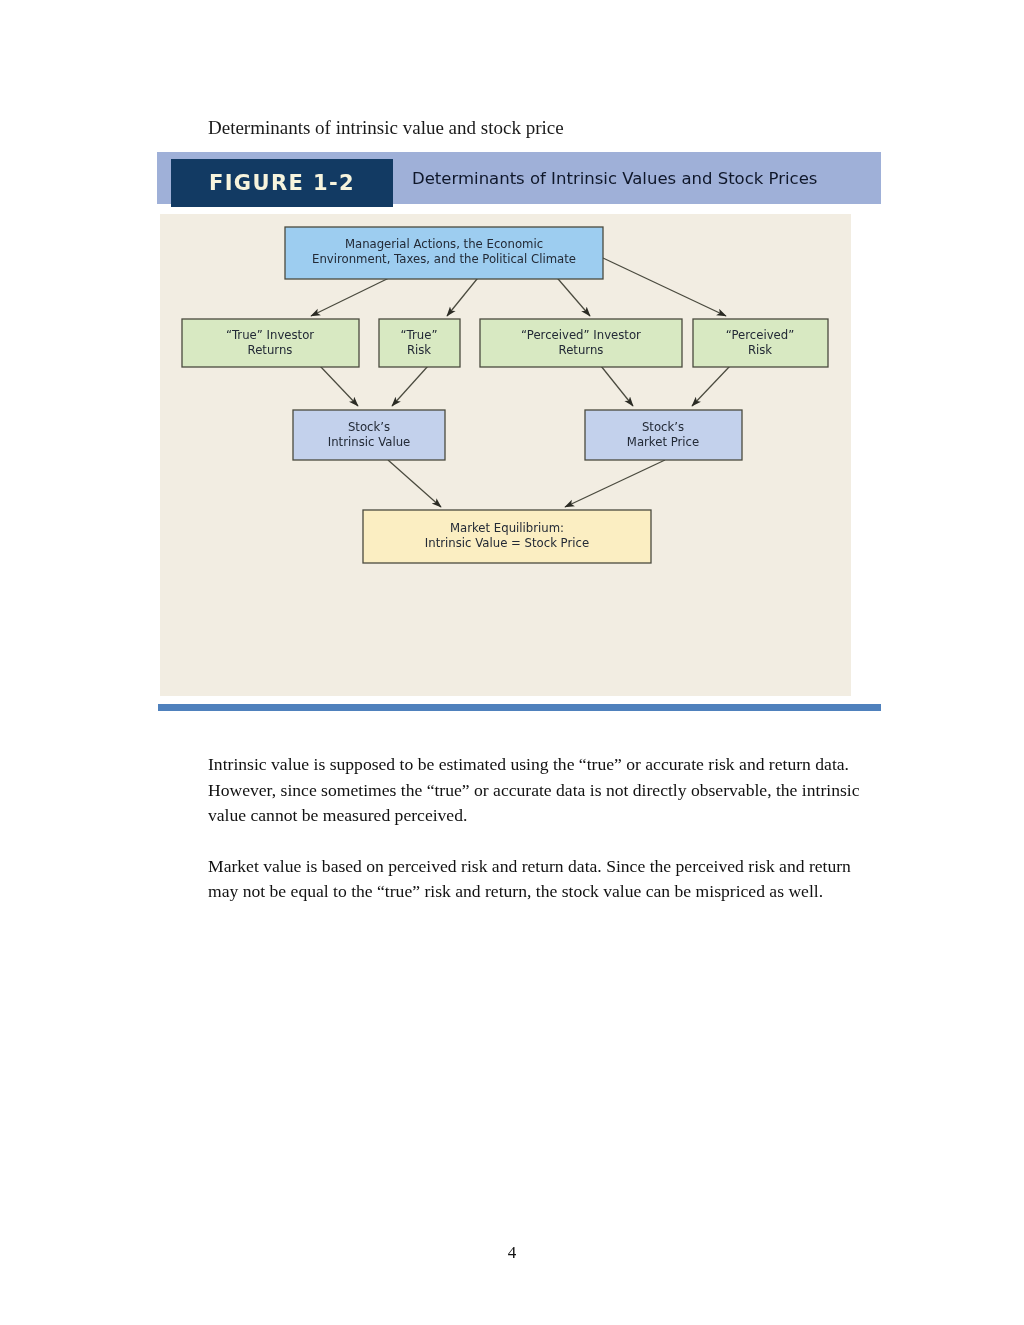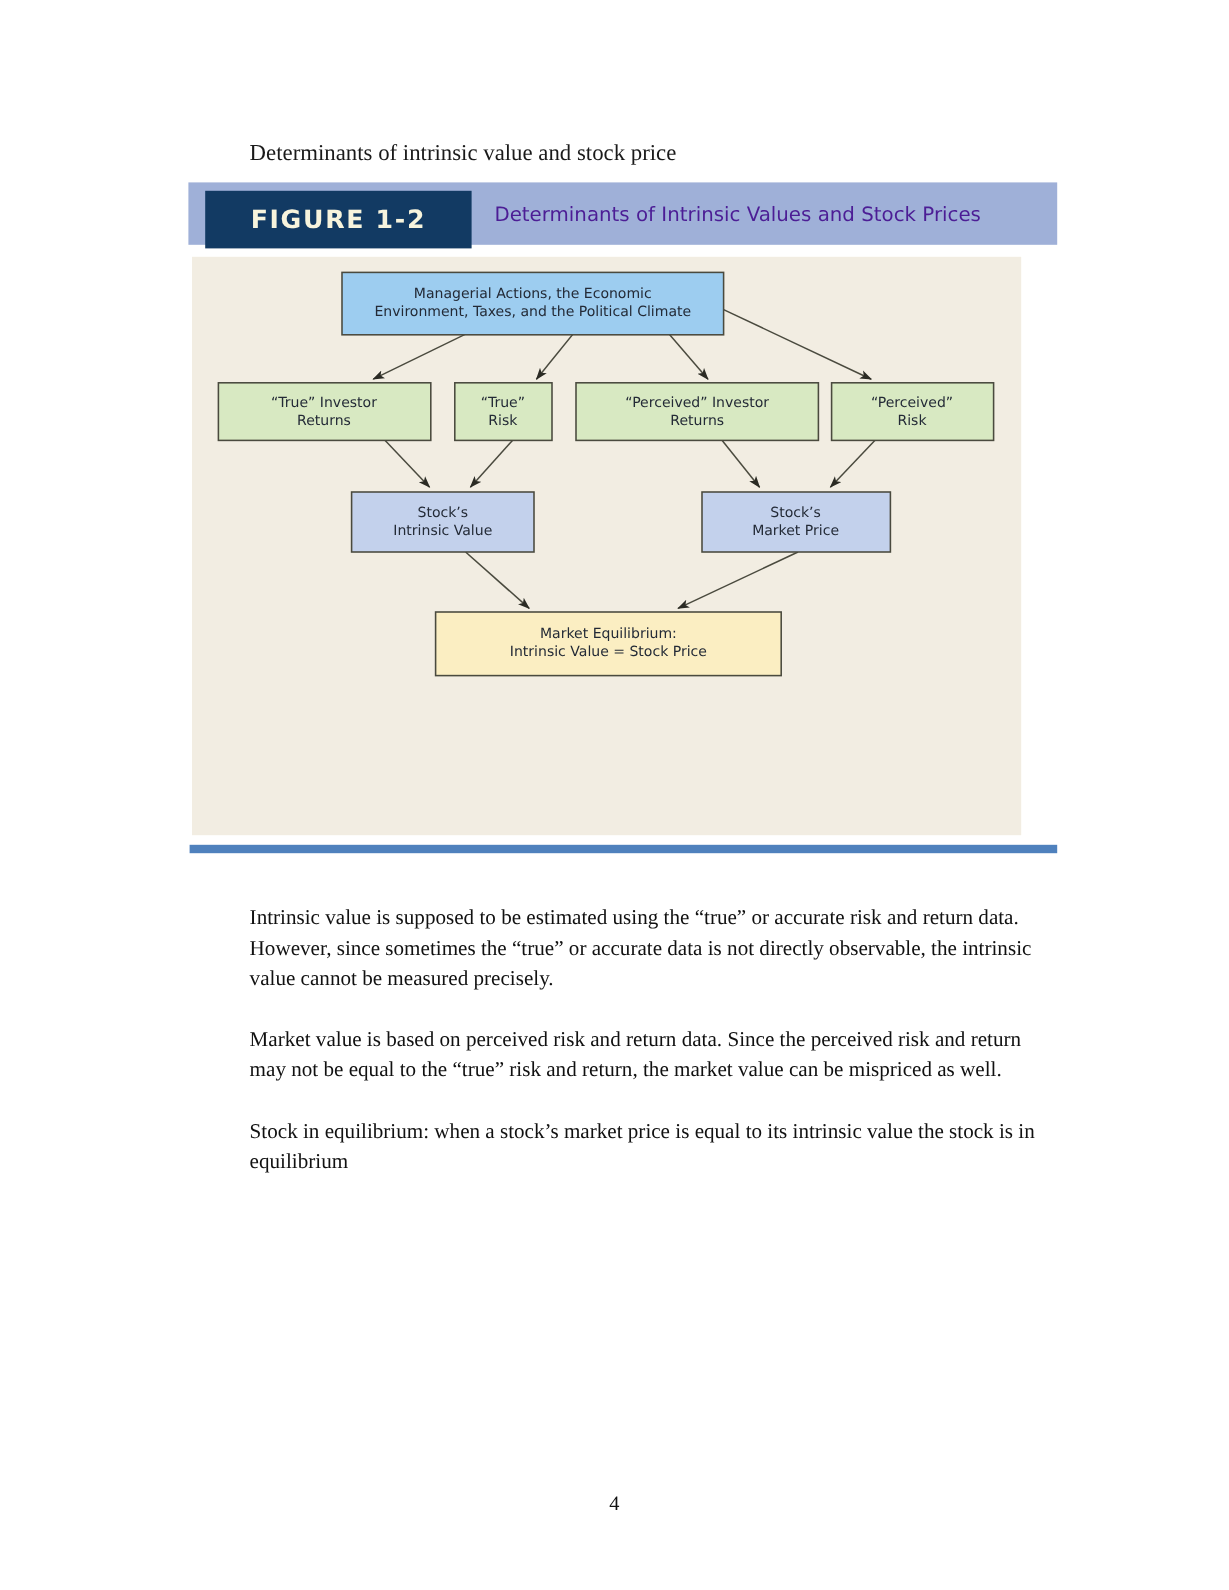--- a/index.html
+++ b/index.html
@@ -67,21 +67,21 @@
   }
   .fig-title {
     position: absolute;
     left: 255px;
     top: 0px;
     height: 52px;
     display: flex;
     align-items: center;
     font-family: "DejaVu Sans", sans-serif;
     font-size: 16.5px;
-    color: #4c1d95;
+    color: #0f172a;
     white-space: nowrap;
   }
 
   
   .fig-panel {
     position: absolute;
     left: 3px;
     top: 62px;
     width: 691px;
     height: 482px;
@@ -229,18 +229,17 @@
       <rect x="203" y="296" width="288" height="53" fill="#fbeec2" stroke="#4a4a3e" stroke-width="1.3"></rect>
       <text class="node-label" x="347" y="318">Market Equilibrium:</text>
       <text class="node-label" x="347" y="333">Intrinsic Value = Stock Price</text>
     </g>
   </svg>
 
   <div class="fig-rule"></div>
 </div>
 
 <div class="body-copy">
-  <p class="para">Intrinsic value is supposed to be estimated using the “true” or accurate risk and return data. However, since sometimes the “true” or accurate data is not directly observable, the intrinsic value cannot be measured precisely.</p>
-  <p class="para">Market value is based on perceived risk and return data. Since the perceived risk and return may not be equal to the “true” risk and return, the market value can be mispriced as well.</p>
-  <p class="para">Stock in equilibrium: when a stock’s market price is equal to its intrinsic value the stock is in equilibrium</p>
+  <p class="para">Intrinsic value is supposed to be estimated using the “true” or accurate risk and return data. However, since sometimes the “true” or accurate data is not directly observable, the intrinsic value cannot be measured perceived.</p>
+  <p class="para">Market value is based on perceived risk and return data. Since the perceived risk and return may not be equal to the “true” risk and return, the stock value can be mispriced as well.</p>
 </div>
 
 <div class="page-number">4</div>
 
 </body></html>

